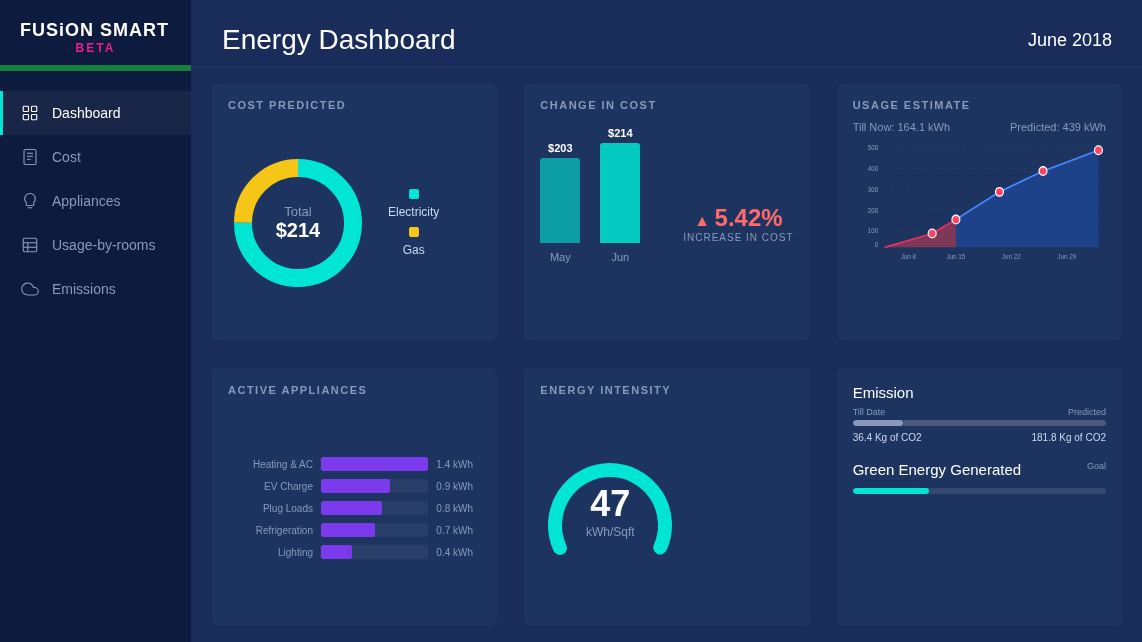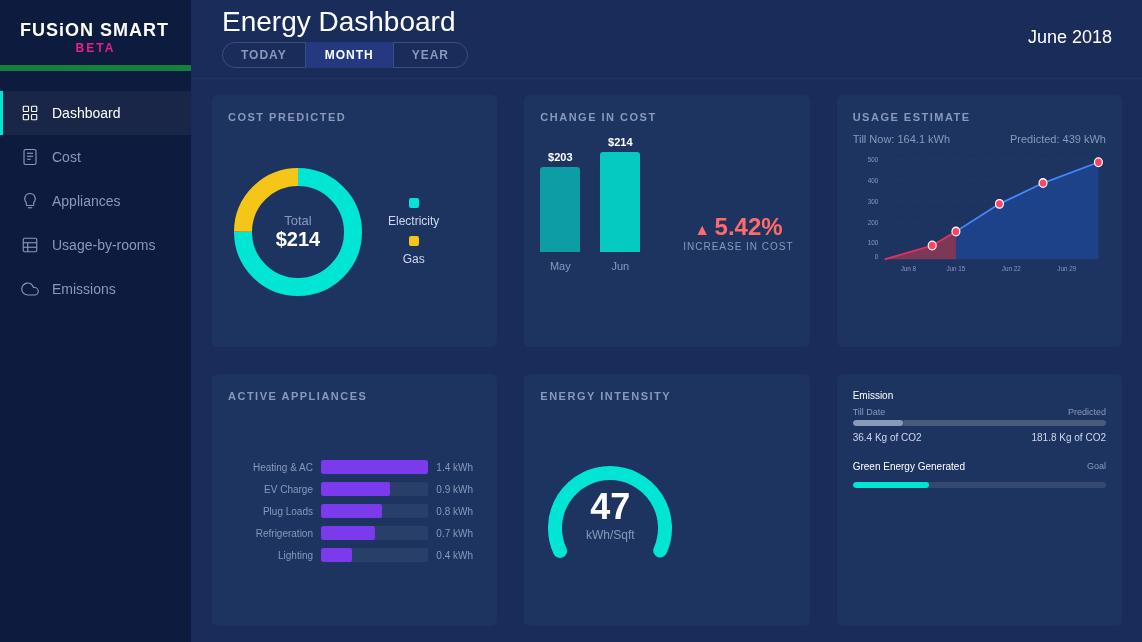--- a/index.html
+++ b/index.html
@@ -85,21 +85,21 @@
     
     .main {
       flex: 1;
       background: #1a2d5a;
       display: flex;
       flex-direction: column;
       overflow: hidden;
     }
     .main-header {
       background: #1a2d5a;
-      padding: 6px 30px 10px 30px;
+      padding: 24px 30px 10px 30px;
       display: flex;
       align-items: center;
       justify-content: space-between;
       border-bottom: 1px solid #243660;
     }
     .page-title {
       font-size: 28px;
       font-weight: 300;
       color: #fff;
     }
@@ -344,21 +344,21 @@
     .gauge-unit {
       font-size: 12px;
       color: #8899bb;
     }
 
     
     .carbon-section {
       margin-bottom: 10px;
     }
     .carbon-section-title {
-      font-size: 10px;
+      font-size: 15px;
       color: #fff;
       margin-bottom: 6px;
     }
     .carbon-bar-row {
       display: flex;
       justify-content: space-between;
       font-size: 9px;
       color: #8899bb;
       margin-bottom: 3px;
     }
@@ -456,25 +456,20 @@
       </span>
       <span>Emissions</span>
     </div>
   </nav>
 </div>
 
 <div class="main">
   <div class="main-header">
     <div>
       <div class="page-title">Energy Dashboard</div>
-      <div class="time-tabs">
-        <div class="time-tab">TODAY</div>
-        <div class="time-tab active">MONTH</div>
-        <div class="time-tab">YEAR</div>
-      </div>
     </div>
     <div class="date-label">June 2018</div>
   </div>
 
   <div class="content">
 
     <div class="card">
       <div class="card-title">COST PREDICTED</div>
       <div class="donut-container">
         <div class="donut-wrap">

